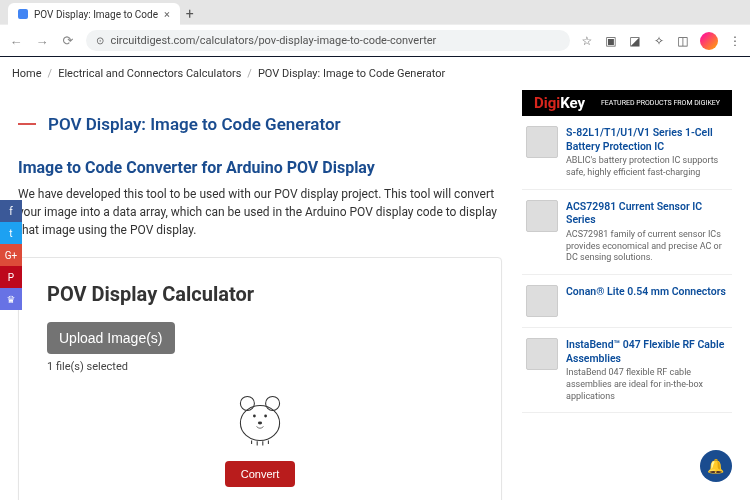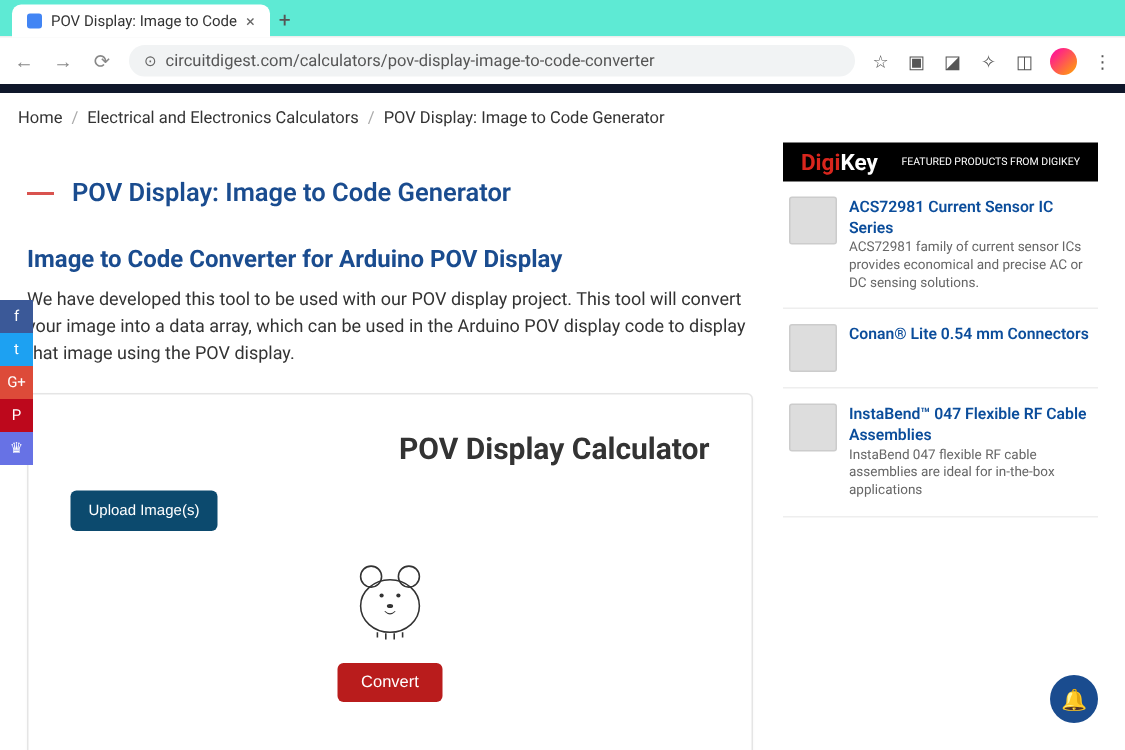--- a/index.html
+++ b/index.html
@@ -1,17 +1,17 @@
 <!DOCTYPE html>
 <html><head>
 <meta charset="utf-8">
 <style>
 *{margin:0;padding:0;box-sizing:border-box}
 body{font-family:-apple-system,BlinkMacSystemFont,"Segoe UI",Roboto,Arial,sans-serif;background:#fff;font-size:13px;color:#333;overflow:hidden}
-.browser-chrome{background:#5eead4;border-bottom:6px solid #0f172a}
+.browser-chrome{background:#e5e5e5;border-bottom:1px solid #0f172a}
 .tab-bar{display:flex;align-items:center;height:24px;padding:4px 8px 0}
 .tab{background:#fff;border-radius:6px 6px 0 0;padding:4px 10px;display:flex;align-items:center;gap:6px;font-size:10px;max-width:180px;height:22px}
 .favicon{width:10px;height:10px;background:#4285f4;border-radius:2px}
 .tab-title{white-space:nowrap;overflow:hidden;text-overflow:ellipsis}
 .tab-close{font-size:11px;color:#666;cursor:pointer}
 .new-tab{padding:2px 6px;color:#555;font-size:14px;cursor:pointer}
 .addr-bar{display:flex;align-items:center;padding:5px 8px;gap:10px;background:#fff;border-top:1px solid #eee}
 .nav-btn{color:#888;cursor:pointer;font-size:13px;width:16px;text-align:center}
 .url-box{flex:1;background:#f1f3f4;border-radius:14px;padding:4px 10px;display:flex;align-items:center;gap:6px;font-size:11px;color:#555}
 .url-icon{color:#666;font-size:10px}
@@ -22,22 +22,22 @@
 .breadcrumb span{cursor:pointer}
 .sep{color:#aaa}
 .page{padding:0 18px;display:flex;gap:20px}
 .main{flex:1;min-width:0}
 .title-row{display:flex;align-items:center;gap:12px;margin:24px 0 18px;padding-bottom:6px}
 .dashline{width:18px;height:2px;background:#d9534f}
 .page-title{color:#1a4c8f;font-size:17px;font-weight:600}
 .subtitle{color:#1a4c8f;font-size:16px;font-weight:700;margin-bottom:8px}
 .desc{font-size:12px;color:#333;line-height:1.5;margin-bottom:18px}
 .calc-card{background:#fff;border:1px solid #e5e5e5;border-radius:4px;padding:24px 28px;box-shadow:0 1px 2px rgba(0,0,0,.04)}
-.calc-title{text-align:right;font-size:20px;font-weight:700;color:#333;margin-bottom:16px}
-.upload-btn{background:#0c4a6e;color:#fff;border:none;padding:8px 12px;border-radius:4px;font-size:10px;cursor:pointer}
+.calc-title{text-align:left;font-size:20px;font-weight:700;color:#333;margin-bottom:16px}
+.upload-btn{background:#737373;color:#fff;border:none;padding:8px 12px;border-radius:4px;font-size:14px;cursor:pointer}
 .file-status{font-size:11px;color:#444;margin-top:6px}
 .hamster{width:70px;height:70px;margin:8px auto 10px;display:block}
 .convert-btn{display:block;margin:8px auto 18px;background:#b91c1c;color:#fff;border:none;padding:7px 16px;border-radius:4px;font-size:11px;cursor:pointer}
 .sidebar{width:210px;flex-shrink:0}
 .digikey-header{background:#000;color:#fff;padding:4px 12px;display:flex;align-items:center;justify-content:space-between}
 .dk-logo{font-size:15px;font-weight:700}
 .dk-logo .big{color:#d9261d}
 .dk-logo .small{color:#fff}
 .dk-tag{font-size:7px;line-height:1.2;text-align:right}
 .product{display:flex;gap:8px;padding:10px 4px;border-bottom:1px solid #eee}
@@ -78,37 +78,38 @@
       <span class="tb-icon">◫</span>
       <span class="avatar"></span>
       <span class="tb-icon">⋮</span>
     </div>
   </div>
 </div>
 
 <div class="breadcrumb">
   <span>Home</span>
   <span class="sep">/</span>
-  <span>Electrical and Electronics Calculators</span>
+  <span>Electrical and Connectors Calculators</span>
   <span class="sep">/</span>
   <span>POV Display: Image to Code Generator</span>
 </div>
 
 <div class="page">
   <div class="main">
     <div class="title-row">
       <span class="dashline"></span>
       <h1 class="page-title">POV Display: Image to Code Generator</h1>
     </div>
     <h2 class="subtitle">Image to Code Converter for Arduino POV Display</h2>
     <p class="desc">We have developed this tool to be used with our POV display project. This tool will convert your image into a data array, which can be used in the Arduino POV display code to display that image using the POV display.</p>
 
     <div class="calc-card">
       <h3 class="calc-title">POV Display Calculator</h3>
       <button class="upload-btn">Upload Image(s)</button>
+      <div class="file-status">1 file(s) selected</div>
       <svg class="hamster" viewBox="0 0 100 100">
         <ellipse cx="50" cy="60" rx="28" ry="25" fill="none" stroke="#333" stroke-width="1.5"></ellipse>
         <circle cx="32" cy="32" r="10" fill="none" stroke="#333" stroke-width="1.5"></circle>
         <circle cx="68" cy="32" r="10" fill="none" stroke="#333" stroke-width="1.5"></circle>
         <circle cx="42" cy="50" r="2" fill="#333"></circle>
         <circle cx="58" cy="50" r="2" fill="#333"></circle>
         <ellipse cx="50" cy="60" rx="3" ry="2" fill="#333"></ellipse>
         <path d="M45 65 Q50 70 55 65" fill="none" stroke="#333" stroke-width="1"></path>
         <path d="M38 85 L38 90 M46 86 L46 92 M54 86 L54 92 M62 85 L62 90" stroke="#333" stroke-width="1.5"></path>
       </svg>
@@ -118,20 +119,27 @@
     </div>
   </div>
 
   <aside class="sidebar">
     <div class="digikey-header">
       <span class="dk-logo"><span class="big">Digi</span><span class="small">Key</span></span>
       <span class="dk-tag">FEATURED PRODUCTS
 FROM DIGIKEY</span>
     </div>
     <div id="products">
+        <div class="product">
+          <div class="thumb"></div>
+          <div class="pinfo">
+            <div class="pname">S-82L1/T1/U1/V1 Series 1-Cell Battery Protection IC</div>
+            <div class="pdesc">ABLIC's battery protection IC supports safe, highly efficient fast-charging</div>
+          </div>
+        </div>
         <div class="product">
           <div class="thumb"></div>
           <div class="pinfo">
             <div class="pname">ACS72981 Current Sensor IC Series</div>
             <div class="pdesc">ACS72981 family of current sensor ICs provides economical and precise AC or DC sensing solutions.</div>
           </div>
         </div>
         <div class="product">
           <div class="thumb"></div>
           <div class="pinfo">

